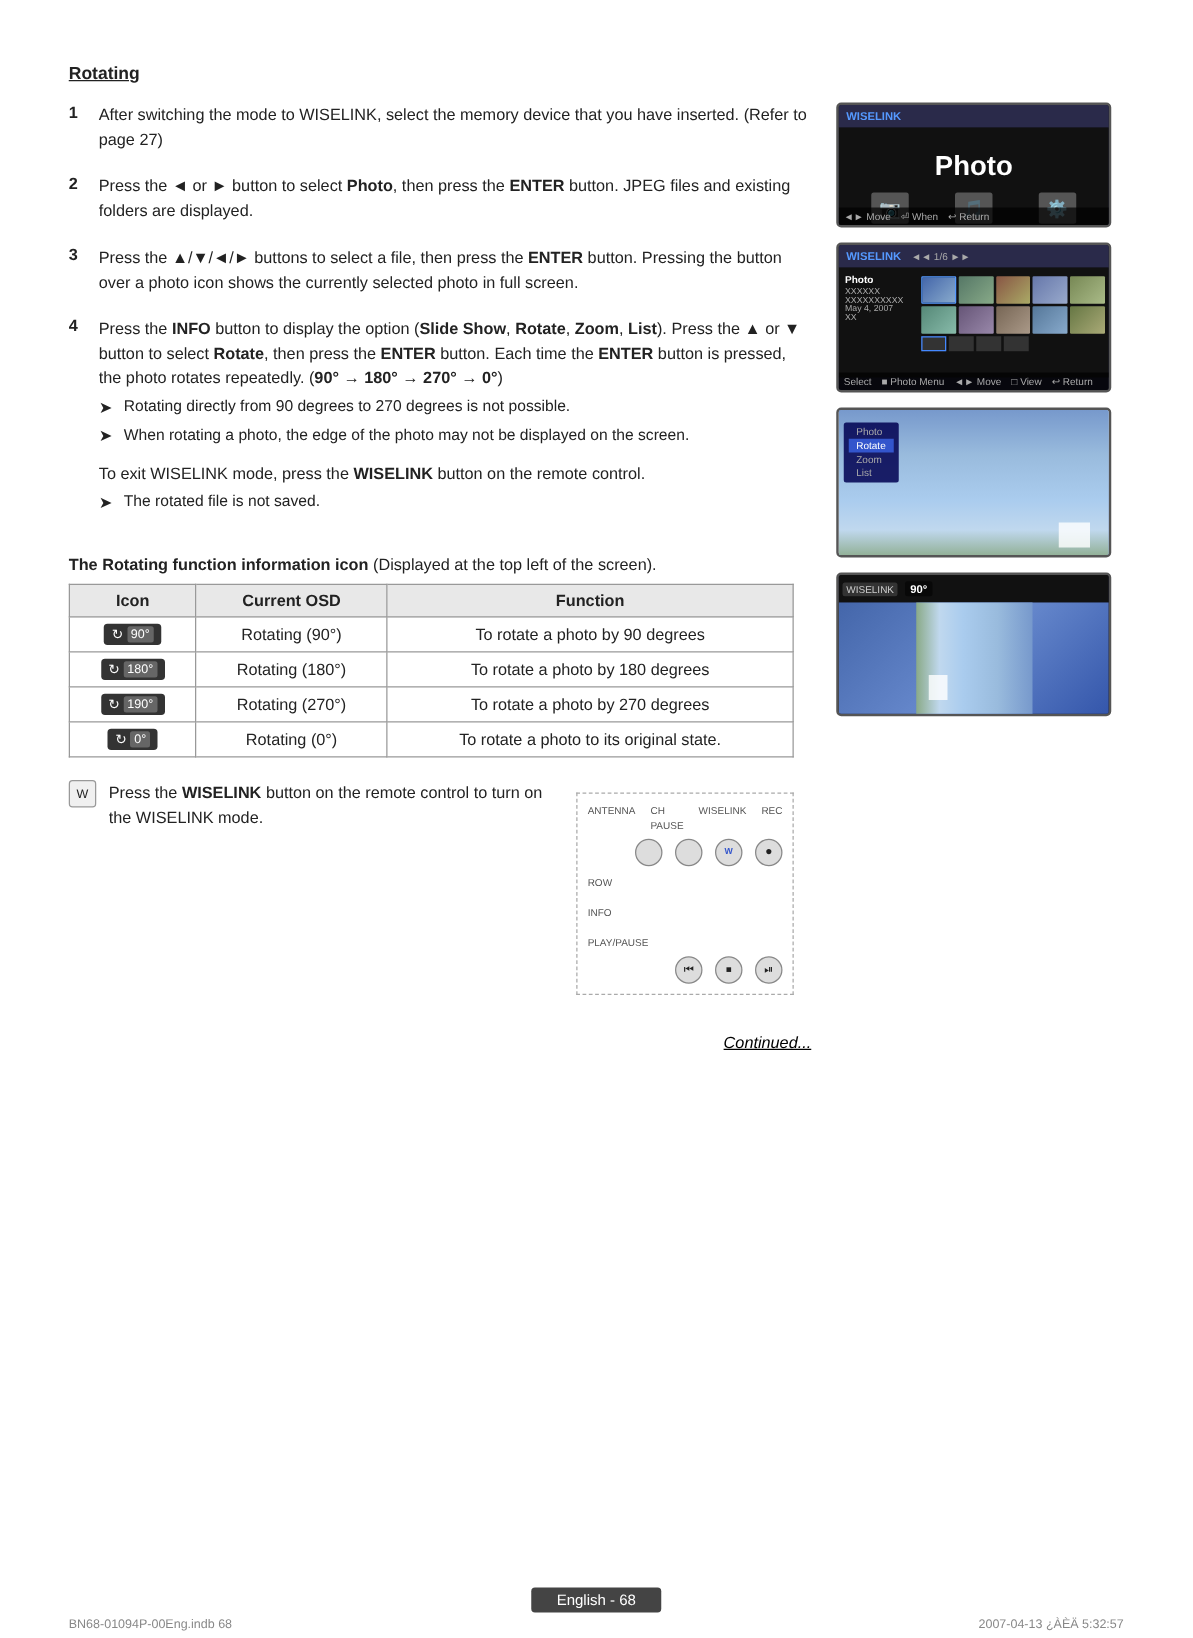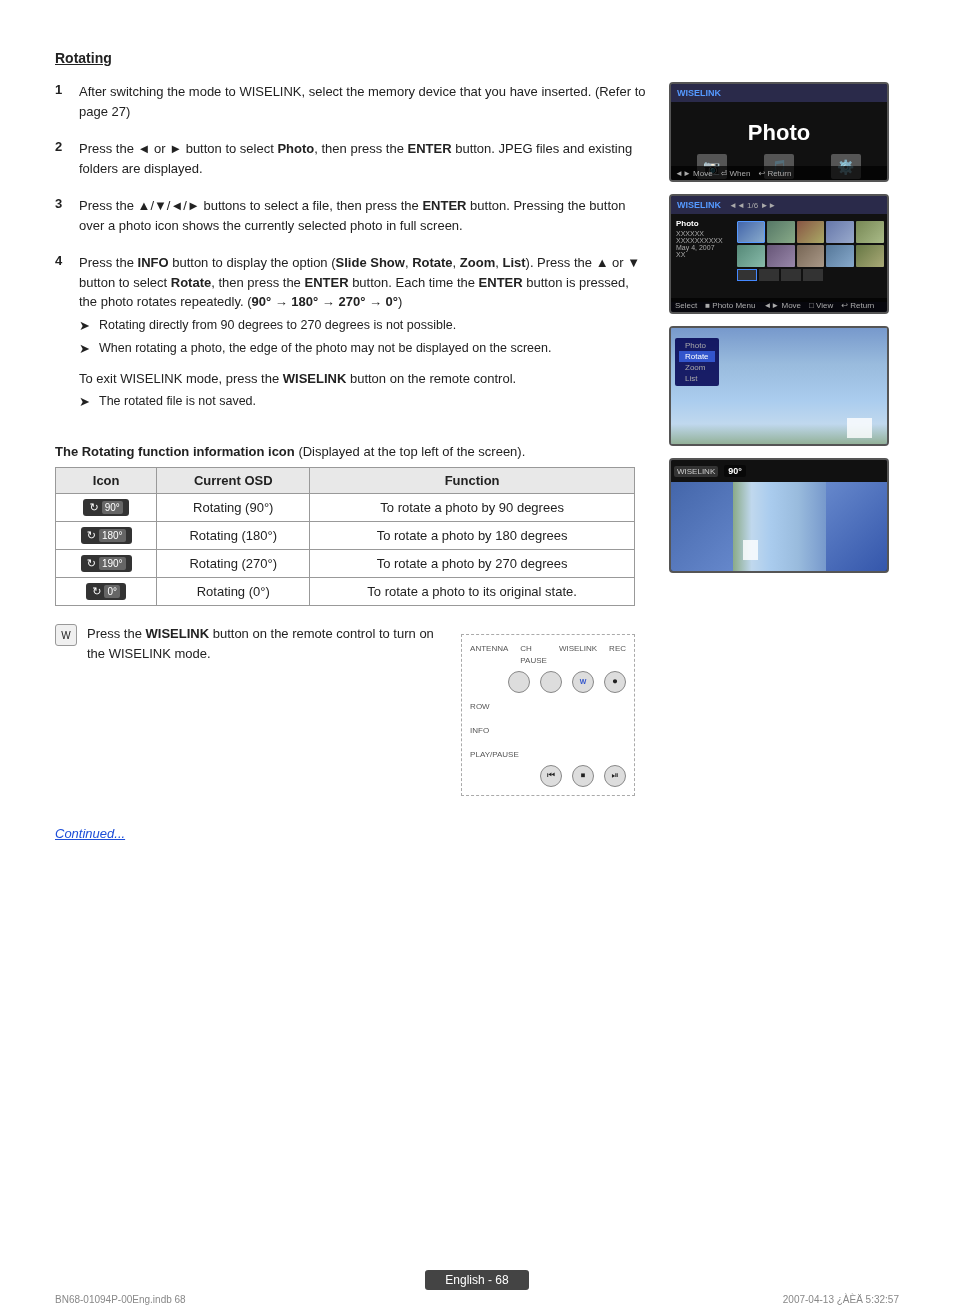--- a/index.html
+++ b/index.html
@@ -290,26 +290,26 @@
       align-items: center;
       justify-content: center;
       font-size: 9px;
     }
     .remote-btn-circle.wiselink {
       color: #3355cc;
       font-size: 7px;
       font-weight: bold;
     }
     .continued-text {
-      text-align: left;
+      text-align: right;
       font-style: italic;
       text-decoration: underline;
       font-size: 13px;
       margin-top: 30px;
-      color: #1d4ed8;
+      color: #000000;
     }
     .page-footer {
       position: absolute;
       bottom: 20px;
       left: 0;
       right: 0;
       display: flex;
       justify-content: center;
       align-items: flex-end;
     }

